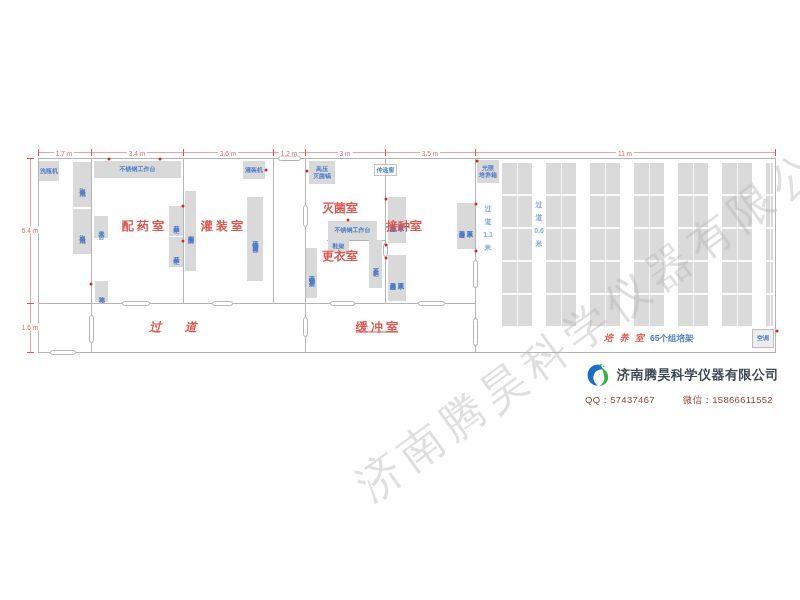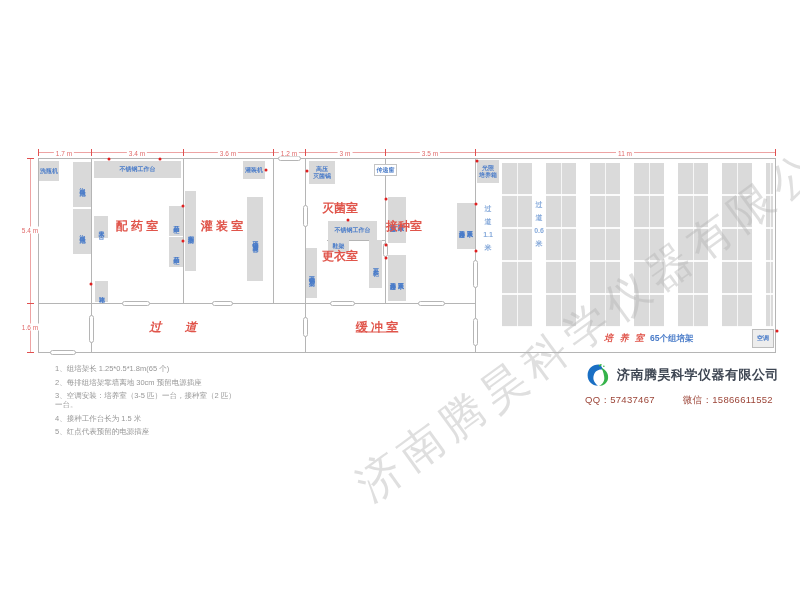--- a/index.html
+++ b/index.html
@@ -59,27 +59,20 @@
   <div class="watermark">
     <span>济南腾昊科学仪器有限公司</span>
   </div>
 
   <div class="culture-label">
     <span class="red">培 养 室</span><span class="blue">65个组培架</span>
   </div>
 
   <div class="notes">
     <div class="notes-cols">
-      <div class="notes-col" id="notes-col1">
-          <div class="note-item">1、组培架长 1.25*0.5*1.8m(65 个)</div>
-          <div class="note-item">2、每排组培架靠墙离地 30cm 预留电源插座</div>
-          <div class="note-item">3、空调安装：培养室（3-5 匹）一台，接种室（2 匹）一台。</div>
-          <div class="note-item">4、接种工作台长为 1.5 米</div>
-          <div class="note-item">5、红点代表预留的电源插座</div>
-        </div>
     </div>
   </div>
 
   <div class="company">
     <div class="company-head">
       <svg class="logo" viewBox="0 0 40 40">
         <path d="M21,4 C11,4 4,11 4,20.5 C4,30 11,36.5 20,36.5 C14.5,32.5 11.5,27 13.5,20.5 C15.5,14 21,10.5 28,12 C26,7.5 24,4 21,4 Z" fill="#1a6fc4"></path>
         <path d="M25,9 C32,12 36.5,18 35.5,25.5 C34.5,32.5 28.5,37 21.5,37 C28,33.5 30.5,28.5 29.5,22.5 C28.5,16.5 27,12 25,9 Z" fill="#35b34a"></path>
         <ellipse cx="23.5" cy="5" rx="2.6" ry="1.5" fill="#35b34a" transform="rotate(-30 23.5 5)"></ellipse>
         <circle cx="29" cy="6.5" r="1.2" fill="#35b34a"></circle>
@@ -144,21 +137,21 @@
     <div class="eq v" style="left: 306px; top: 248px; width: 11px; height: 50px;">不锈钢衣架</div>
     <div class="eq v2" style="left: 388px; top: 197px; width: 18px; height: 46px;">双人水平
 超净工作台</div>
     <div class="eq v2" style="left: 388px; top: 255px; width: 18px; height: 46px;">双人水平
 超净工作台</div>
     <div class="eq v2" style="left: 457px; top: 203px; width: 18px; height: 46px;">双人水平
 超净工作台</div>
     <div class="eq h" style="left: 477px; top: 160px; width: 22px; height: 23px;">光照
 培养箱</div>
     <div class="eq h light2" style="left: 752px; top: 329px; width: 22px; height: 19px;">空调</div>
-    <div class="room-label" style="left: 137px; top: 226px;">配 药 室</div>
+    <div class="room-label" style="left: 143px; top: 226px;">配 药 室</div>
     <div class="room-label" style="left: 222px; top: 226px;">灌 装 室</div>
     <div class="room-label" style="left: 340px; top: 208px;">灭菌室</div>
     <div class="room-label" style="left: 340px; top: 256px; font-family: Liberation Mono, monospace;">更衣室</div>
     <div class="room-label" style="left: 404px; top: 226px;">接种室</div>
     <div class="room-label" style="left: 178px; top: 327px; letter-spacing: 10px; font-style: italic;">过    道</div>
     <div class="room-label" style="left: 377px; top: 327px; text-decoration: underline;">缓 冲 室</div>
     <div class="aisle-label" style="left: 488px; top: 228px;">
       <div>过</div>
       <div>道</div>
       <div>1.1</div>

